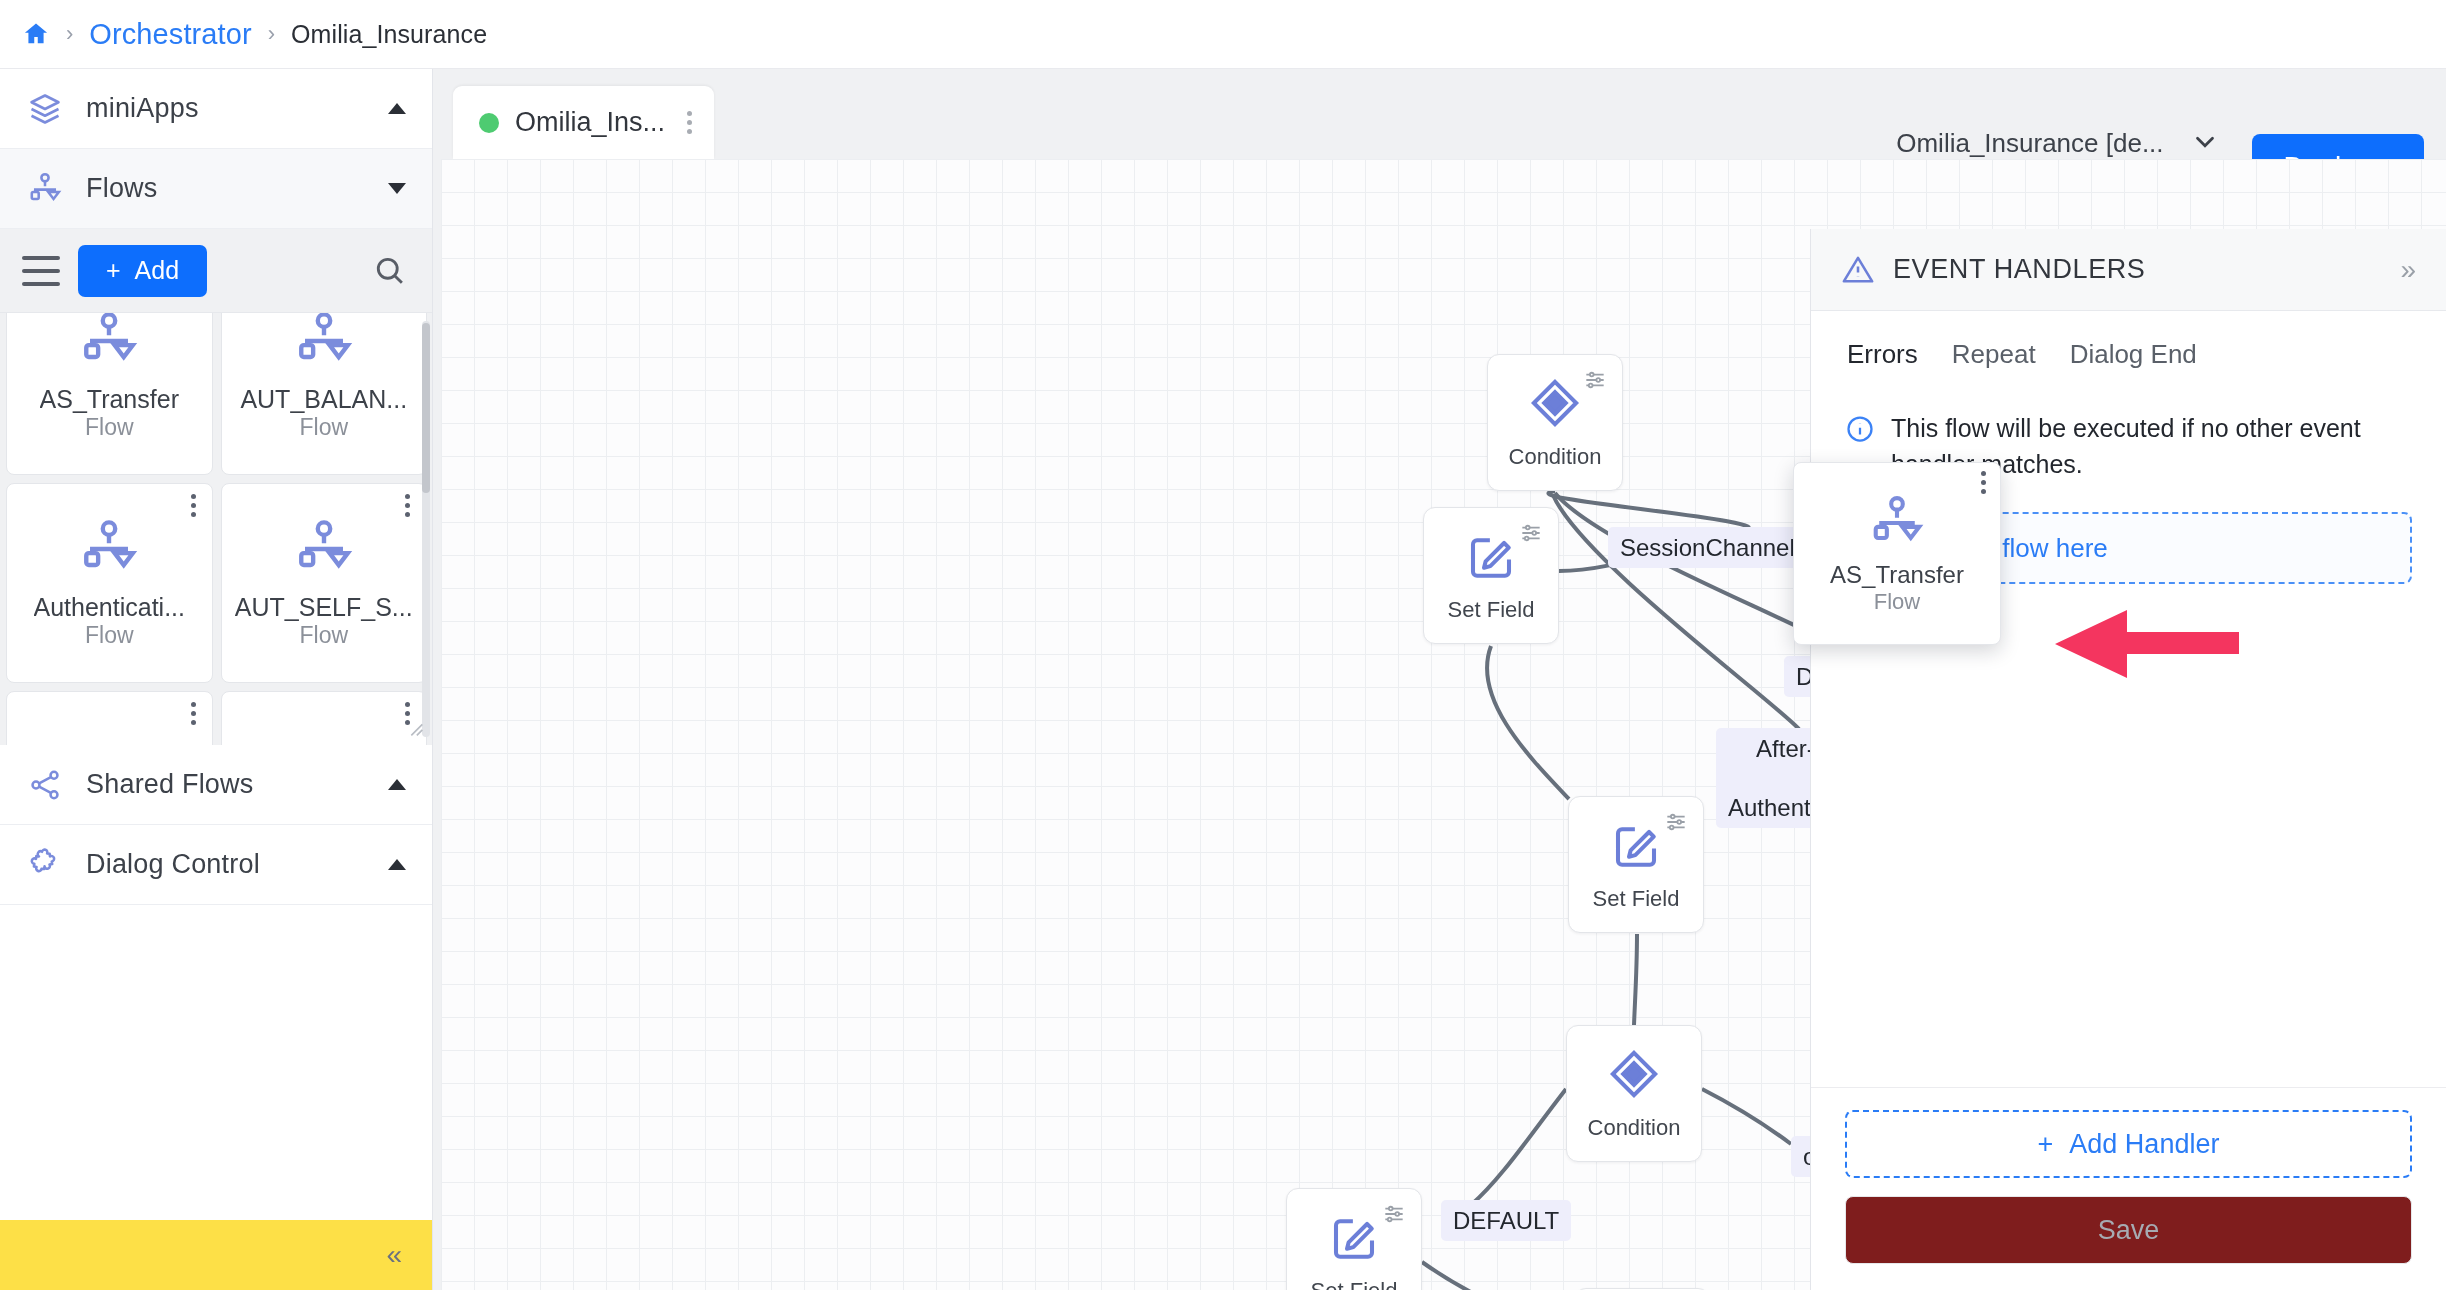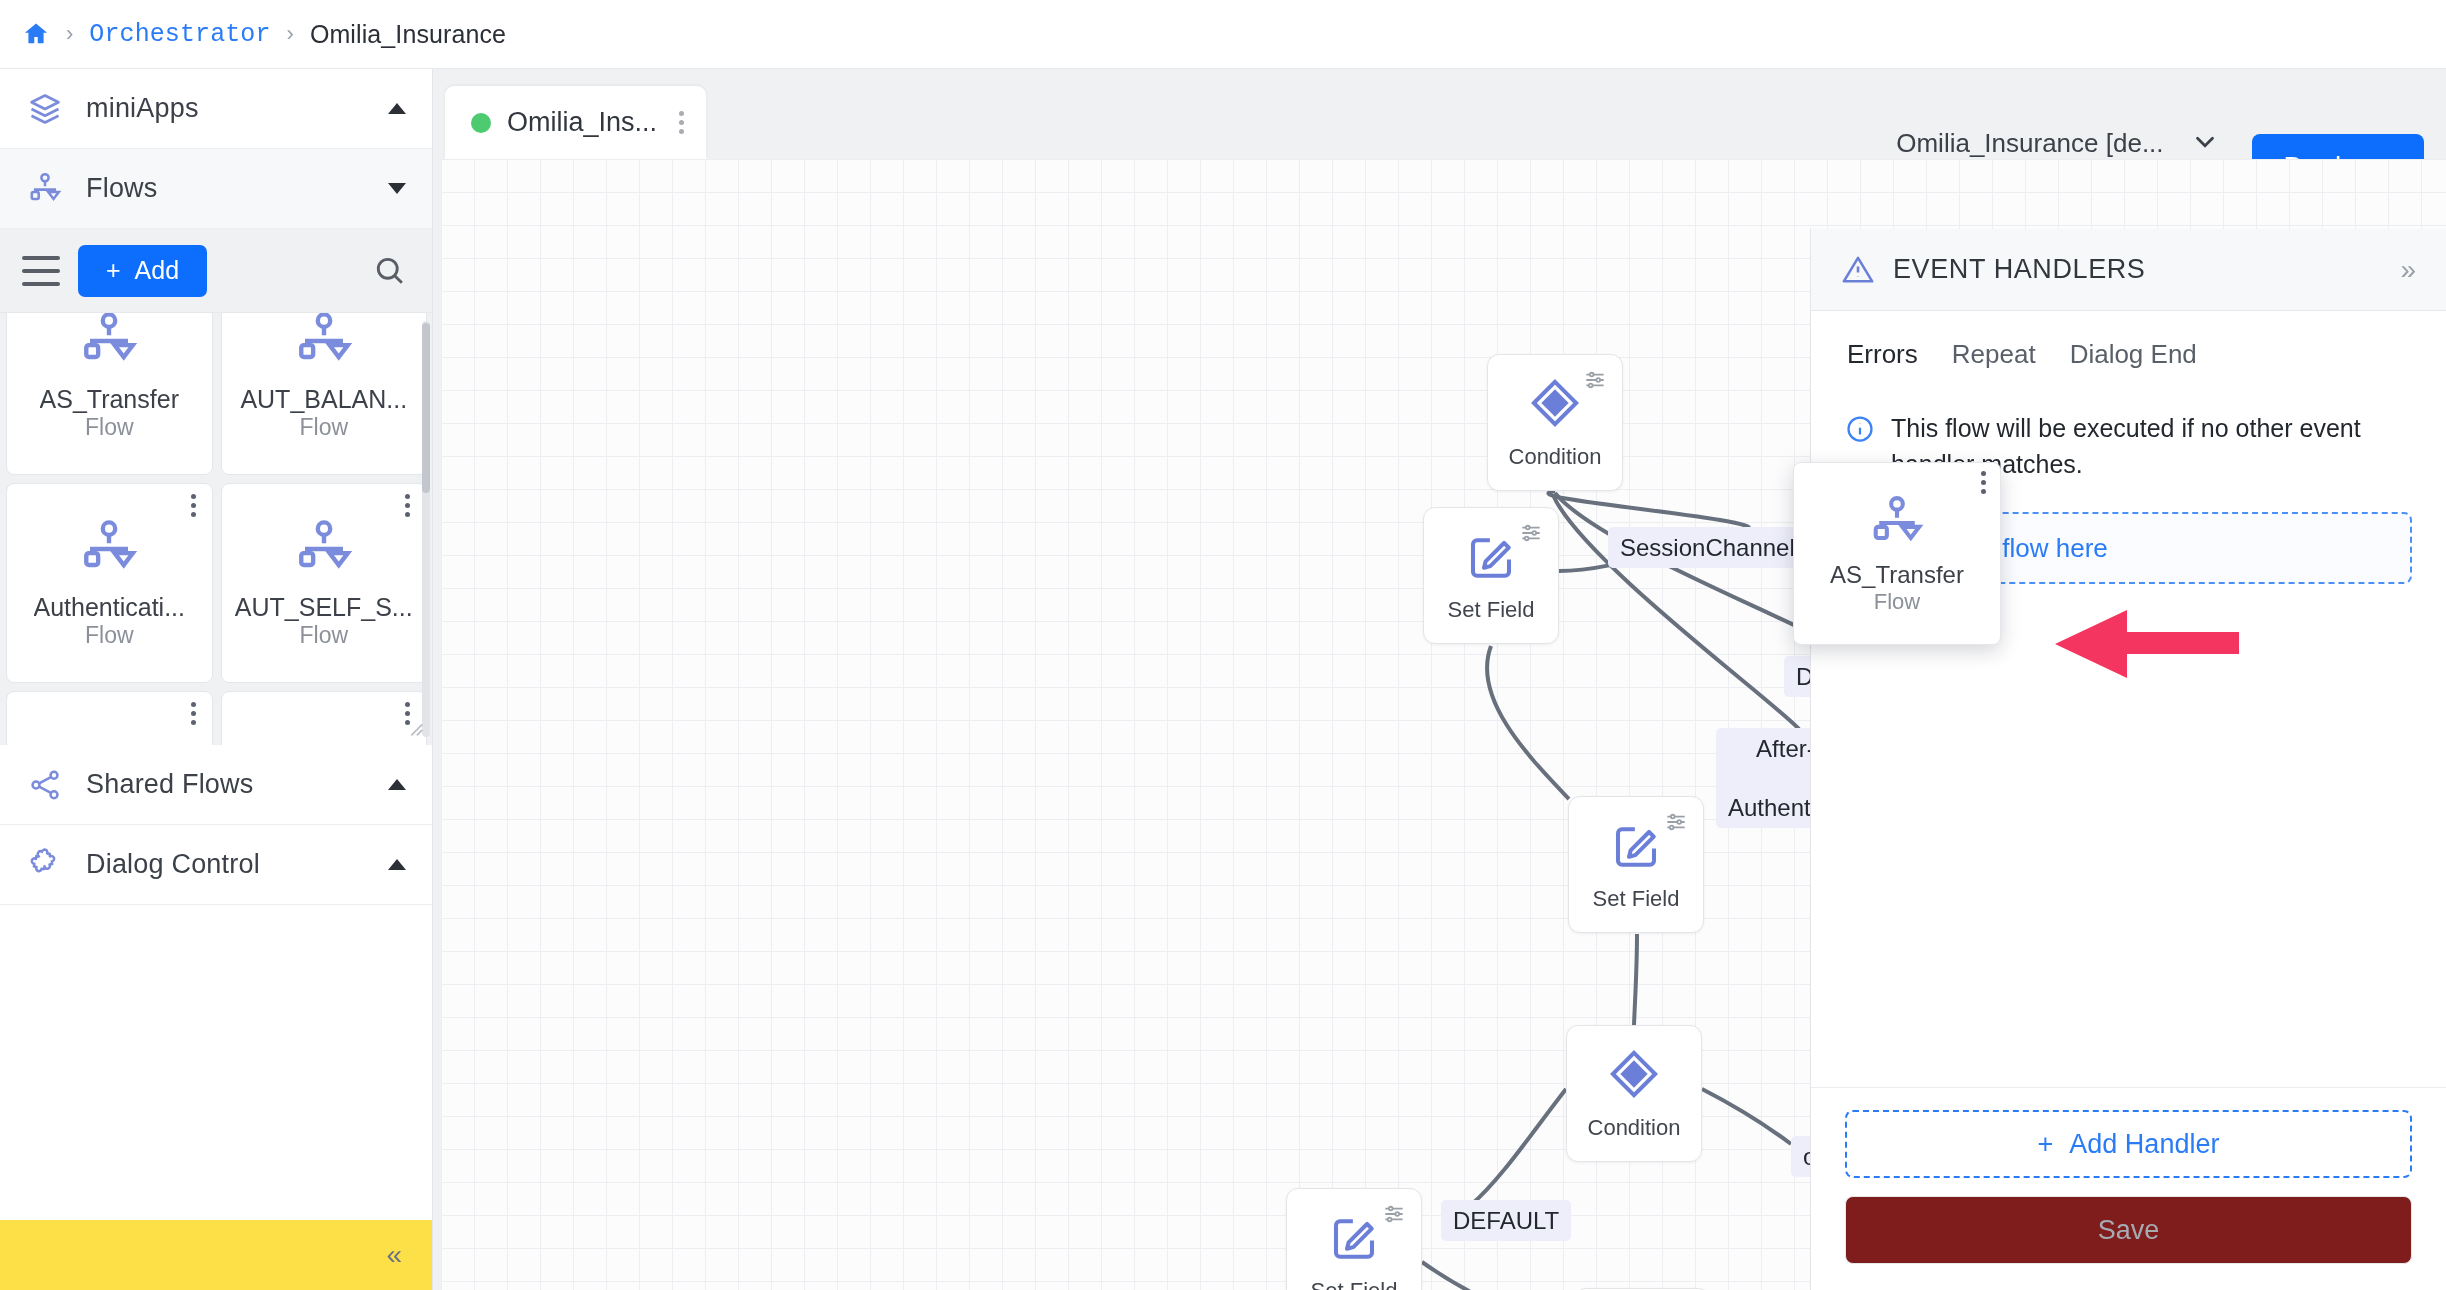--- a/index.html
+++ b/index.html
@@ -13,21 +13,21 @@
 
   
   .breadcrumb {
     position: absolute; top: 0; left: 0; width: 2446px; height: 69px;
     display: flex; align-items: center; gap: 13px;
     padding-left: 22px; background: #ffffff;
     border-bottom: 1px solid #e9eaee;
   }
   .bc-home { width: 28px; height: 28px; color: #2a7cf6; display: flex; align-items: center; justify-content: center; }
   .bc-sep { color: #9aa0ac; font-size: 22px; line-height: 1; padding: 0 3px; }
-  .bc-link { color: #2a7cf6; font-size: 25px; letter-spacing: .1px; cursor: pointer; font-family: Liberation Mono, monospace; }
+  .bc-link { color: #2a7cf6; font-size: 29px; letter-spacing: .1px; cursor: pointer; }
   .bc-current { color: #2b2f36; font-size: 25px; letter-spacing: .1px; }
 
   
   .sidebar {
     position: absolute; top: 69px; left: 0; width: 433px; height: 1221px;
     background: #fde047; border-right: 1px solid #e3e5ea;
     display: flex; flex-direction: column;
   }
   .side-sect {
     height: 80px; display: flex; align-items: center; gap: 22px;
@@ -79,21 +79,21 @@
   .collapse-bar { height: 70px; display: flex; align-items: center; justify-content: flex-end; padding-right: 30px; }
   .collapse-btn { font-size: 28px; color: #6b7280; cursor: pointer; }
 
   
   .editor { position: absolute; top: 69px; left: 433px; right: 0; bottom: 0; background: #f0f1f3; }
   .tabbar {
     position: absolute; top: 0; left: 0; right: 0; height: 90px;
     background: #f0f1f3; display: flex; align-items: flex-end;
   }
   .tab {
-    margin-left: 12px; background: #fff; border-radius: 9px 9px 0 0; height: 73px;
+    margin-left: 20px; background: #fff; border-radius: 9px 9px 0 0; height: 73px;
     display: flex; align-items: center; gap: 16px; padding: 0 22px 0 26px; cursor: pointer;
     box-shadow: 0 -1px 3px rgba(0,0,0,.06);
   }
   .tab-dot { width: 20px; height: 20px; border-radius: 50%; background: #4ecb71; flex: 0 0 auto; }
   .tab-label { font-size: 27px; color: #32363d; }
   .tab-kebab { display: flex; flex-direction: column; gap: 4px; margin-left: 6px; }
   .tab-kebab i { width: 5px; height: 5px; border-radius: 50%; background: #a8acb3; display: block; }
 
   .topright { position: absolute; top: 25px; right: 22px; display: flex; align-items: center; gap: 28px; }
   .env-select { display: flex; align-items: center; gap: 26px; border-bottom: 1px solid #c8cbd1; padding: 6px 4px 12px 4px; cursor: pointer; }

